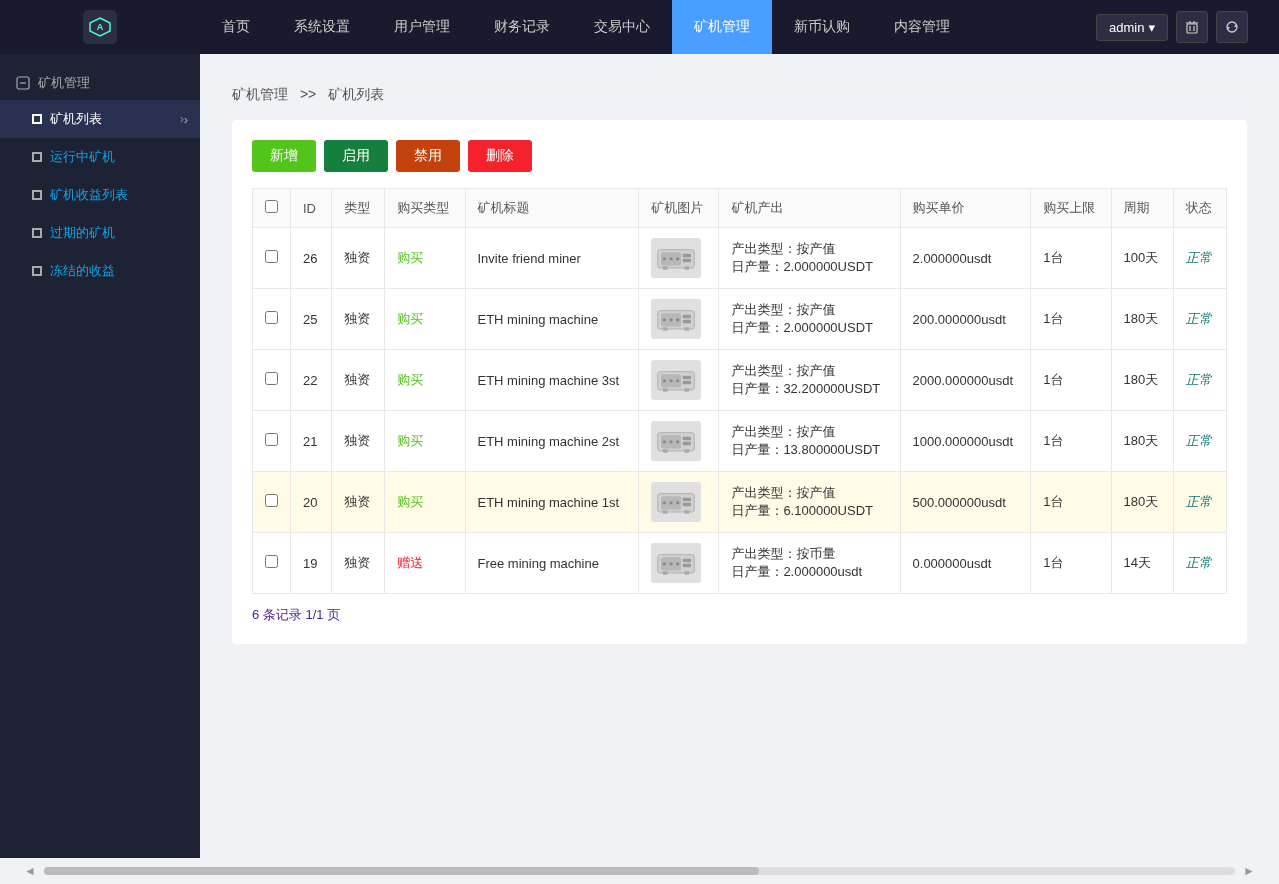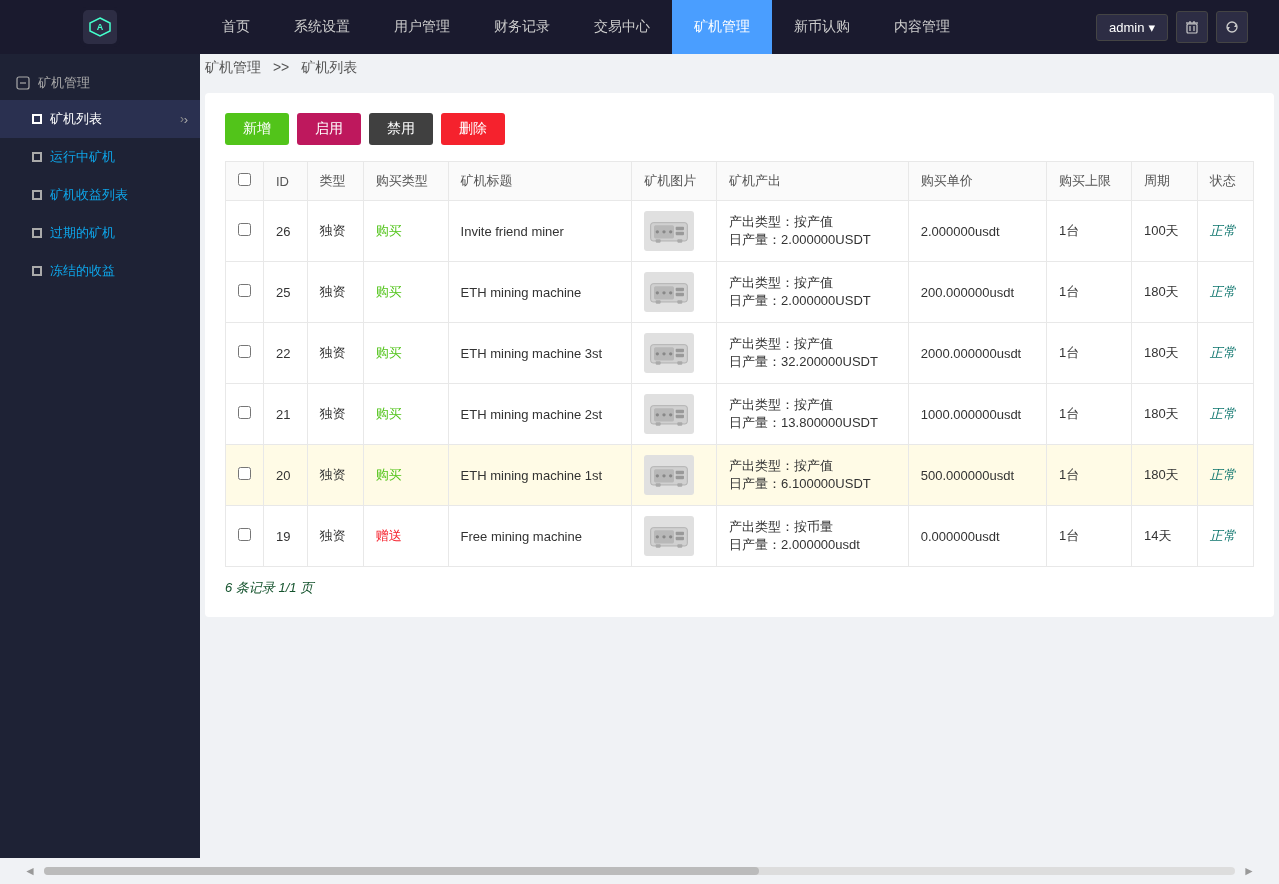--- a/index.html
+++ b/index.html
@@ -57,21 +57,21 @@
     .sidebar-item.active::after {
       content: '›'; position: absolute; right: 12px; color: #aaa;
     }
     .sidebar-square {
       width: 10px; height: 10px; border: 2px solid #aaa; display: inline-block; flex-shrink: 0;
     }
     .sidebar-square.active { border-color: #fff; }
 
     
     .content-area {
-      flex: 1; overflow-y: auto; padding: 5px; background: #f0f2f5;
+      flex: 1; overflow-y: auto; padding: 32px; background: #f0f2f5;
     }
 
     
     .breadcrumb {
       font-size: 14px; color: #555; margin-bottom: 16px;
     }
     .breadcrumb-sep { margin: 0 8px; }
 
     
     .card {
@@ -79,22 +79,22 @@
     }
 
     
     .action-bar {
       display: flex; gap: 8px; margin-bottom: 16px;
     }
     .btn {
       padding: 7px 18px; border-radius: 3px; border: none; cursor: pointer; font-size: 14px; color: #fff;
     }
     .btn-green { background: #52c41a; }
-    .btn-blue { background: #be185d; }
-    .btn-yellow { background: #404040; text-align: center; }
+    .btn-blue { background: #15803d; }
+    .btn-yellow { background: #c2410c; text-align: center; }
     .btn-red { background: #f5222d; }
 
     
     .table-wrap { overflow-x: auto; }
     table {
       width: 100%; border-collapse: collapse; font-size: 13px;
     }
     th {
       background: #fafafa; border: 1px solid #e8e8e8; padding: 10px 12px; text-align: left; font-weight: normal; color: #555;
     }
@@ -108,21 +108,21 @@
     .status-normal { color: #0f766e; font-style: italic; }
 
     
     .miner-img {
       width: 50px; height: 40px; background: #e0e0e0; border-radius: 3px; display: flex; align-items: center; justify-content: center; overflow: hidden;
     }
     .miner-img svg { width: 40px; height: 30px; }
 
     
     .pagination-info {
-      margin-top: 12px; color: #14532d; font-size: 13px; font-style: italic;
+      margin-top: 12px; color: #4c1d95; font-size: 13px;
     }
 
     
     .bottom-scroll {
       background: #f0f2f5; padding: 4px 20px; display: flex; align-items: center; gap: 4px;
     }
     .scroll-arrow { cursor: pointer; color: #999; font-size: 12px; padding: 2px 4px; }
     .scroll-track { flex: 1; height: 8px; background: #ddd; border-radius: 4px; }
     .scroll-thumb { width: 60%; height: 8px; background: #bbb; border-radius: 4px; }
   </style>

